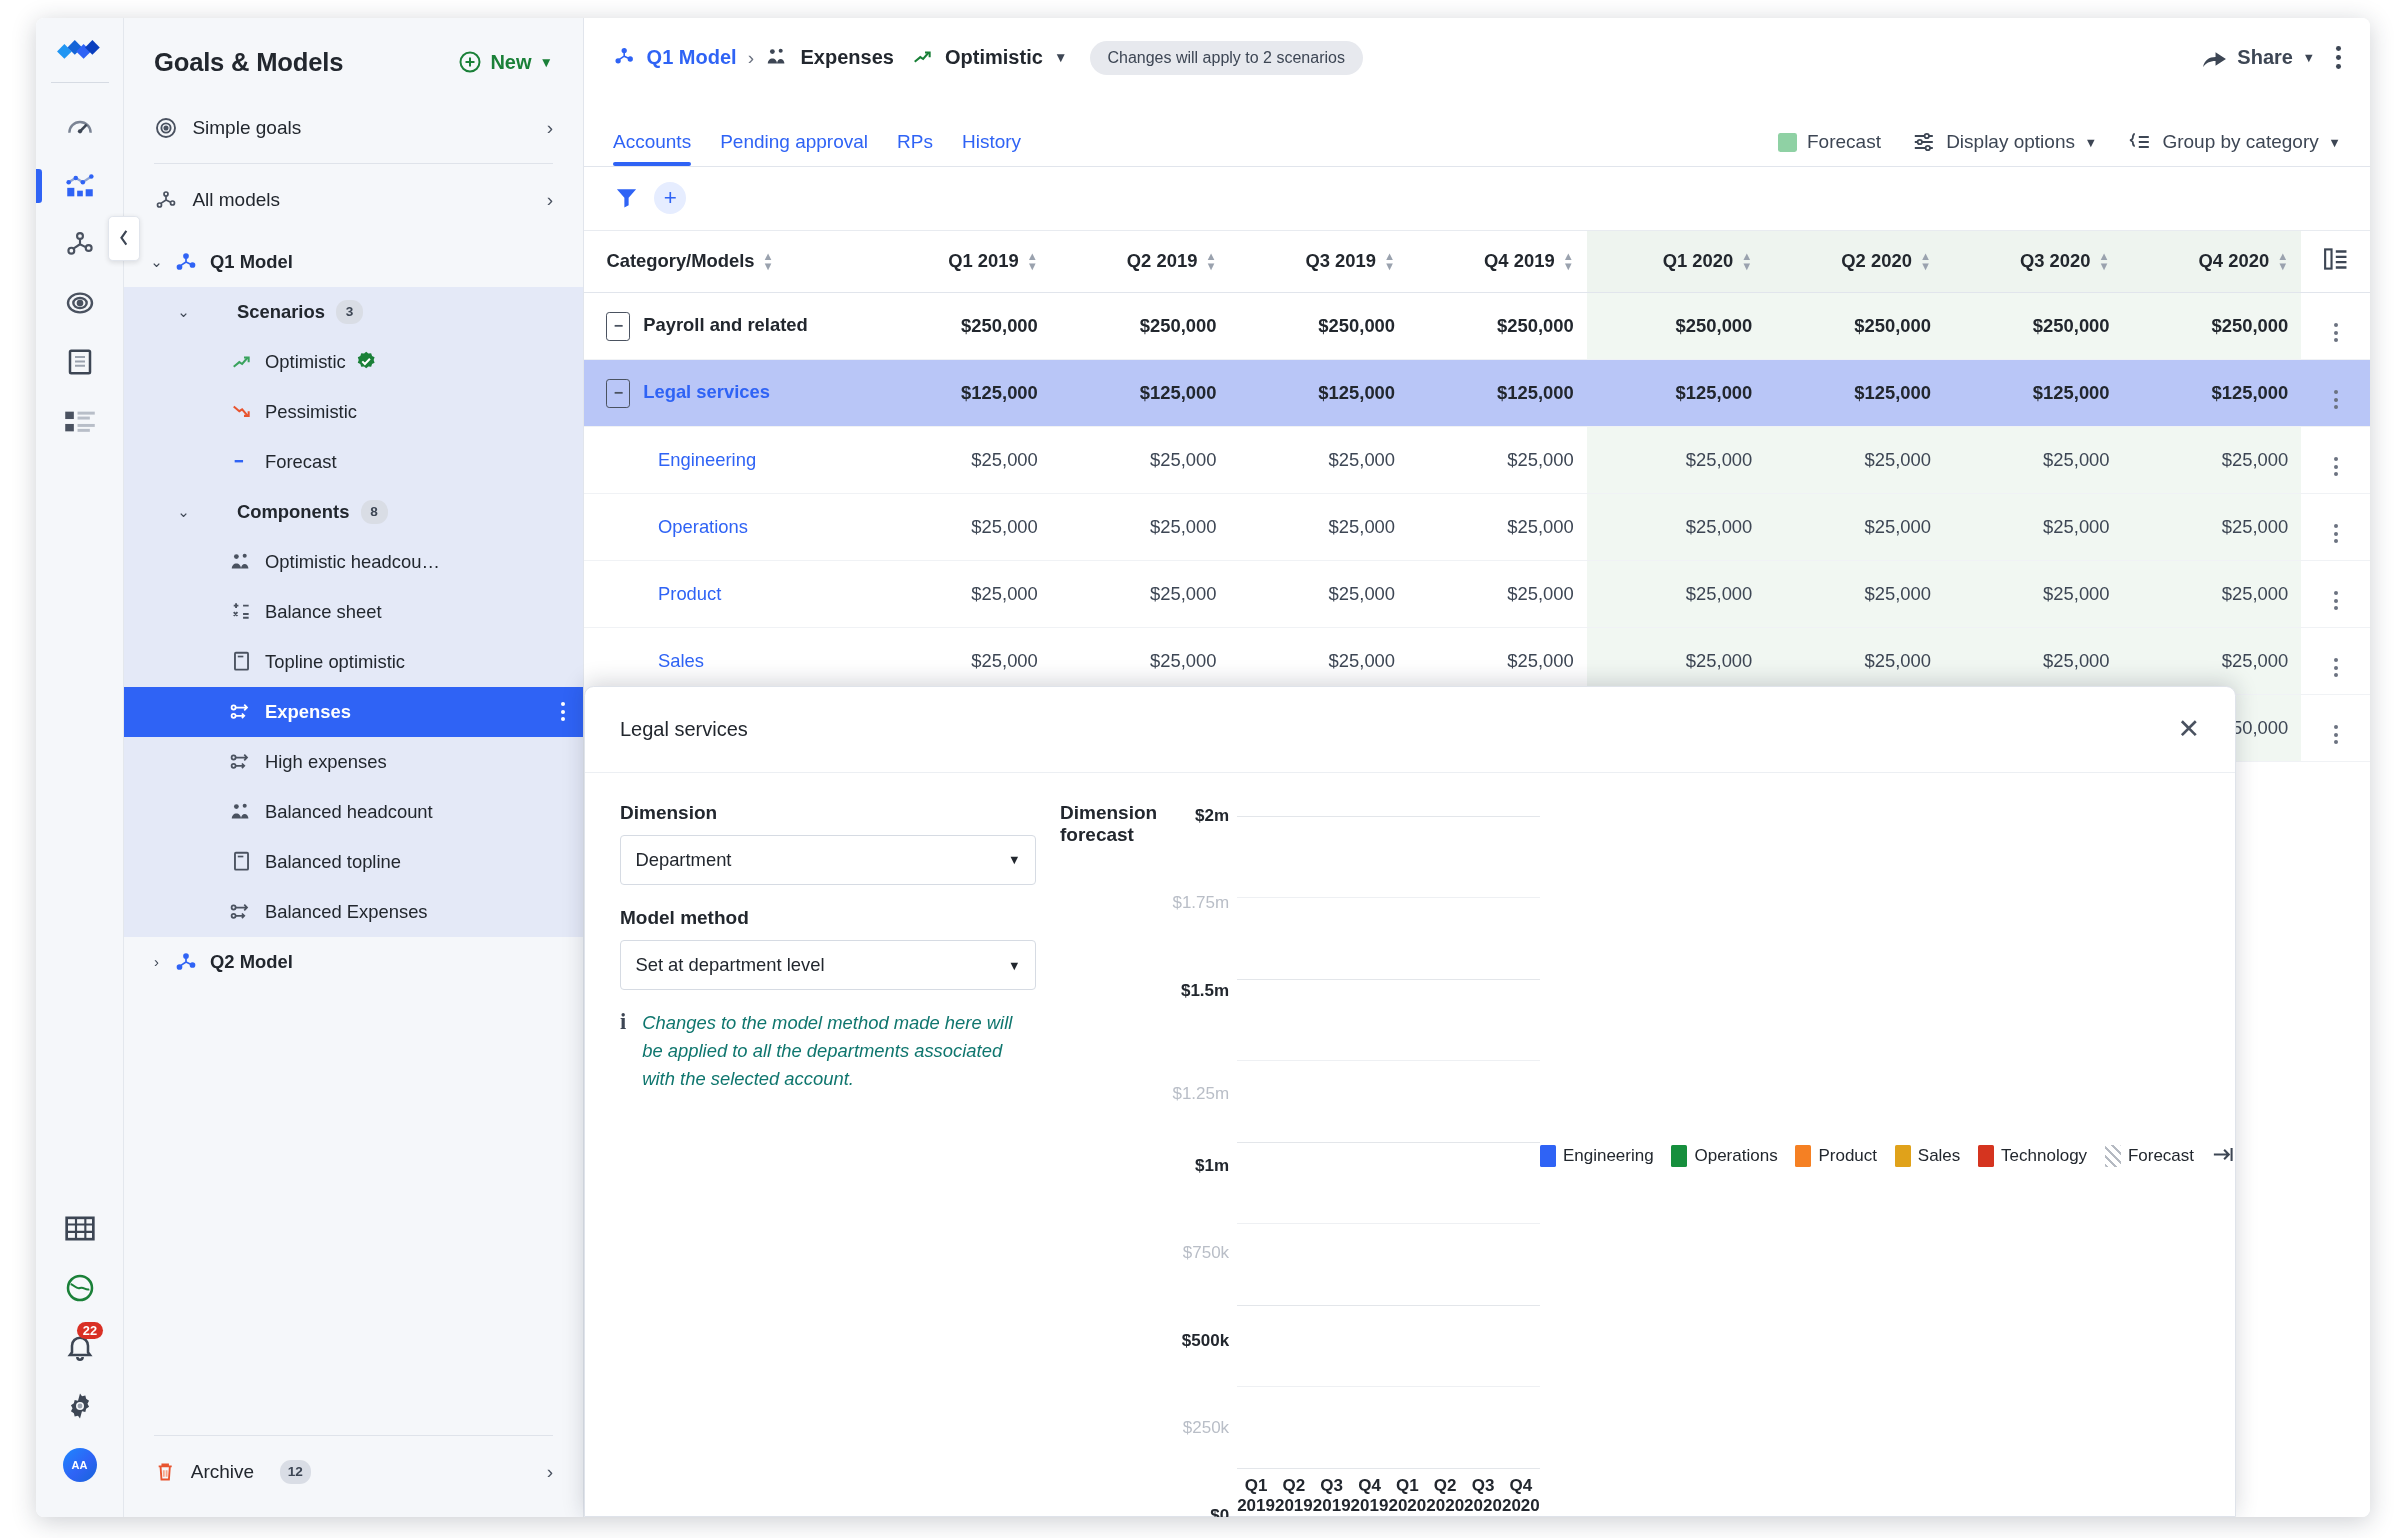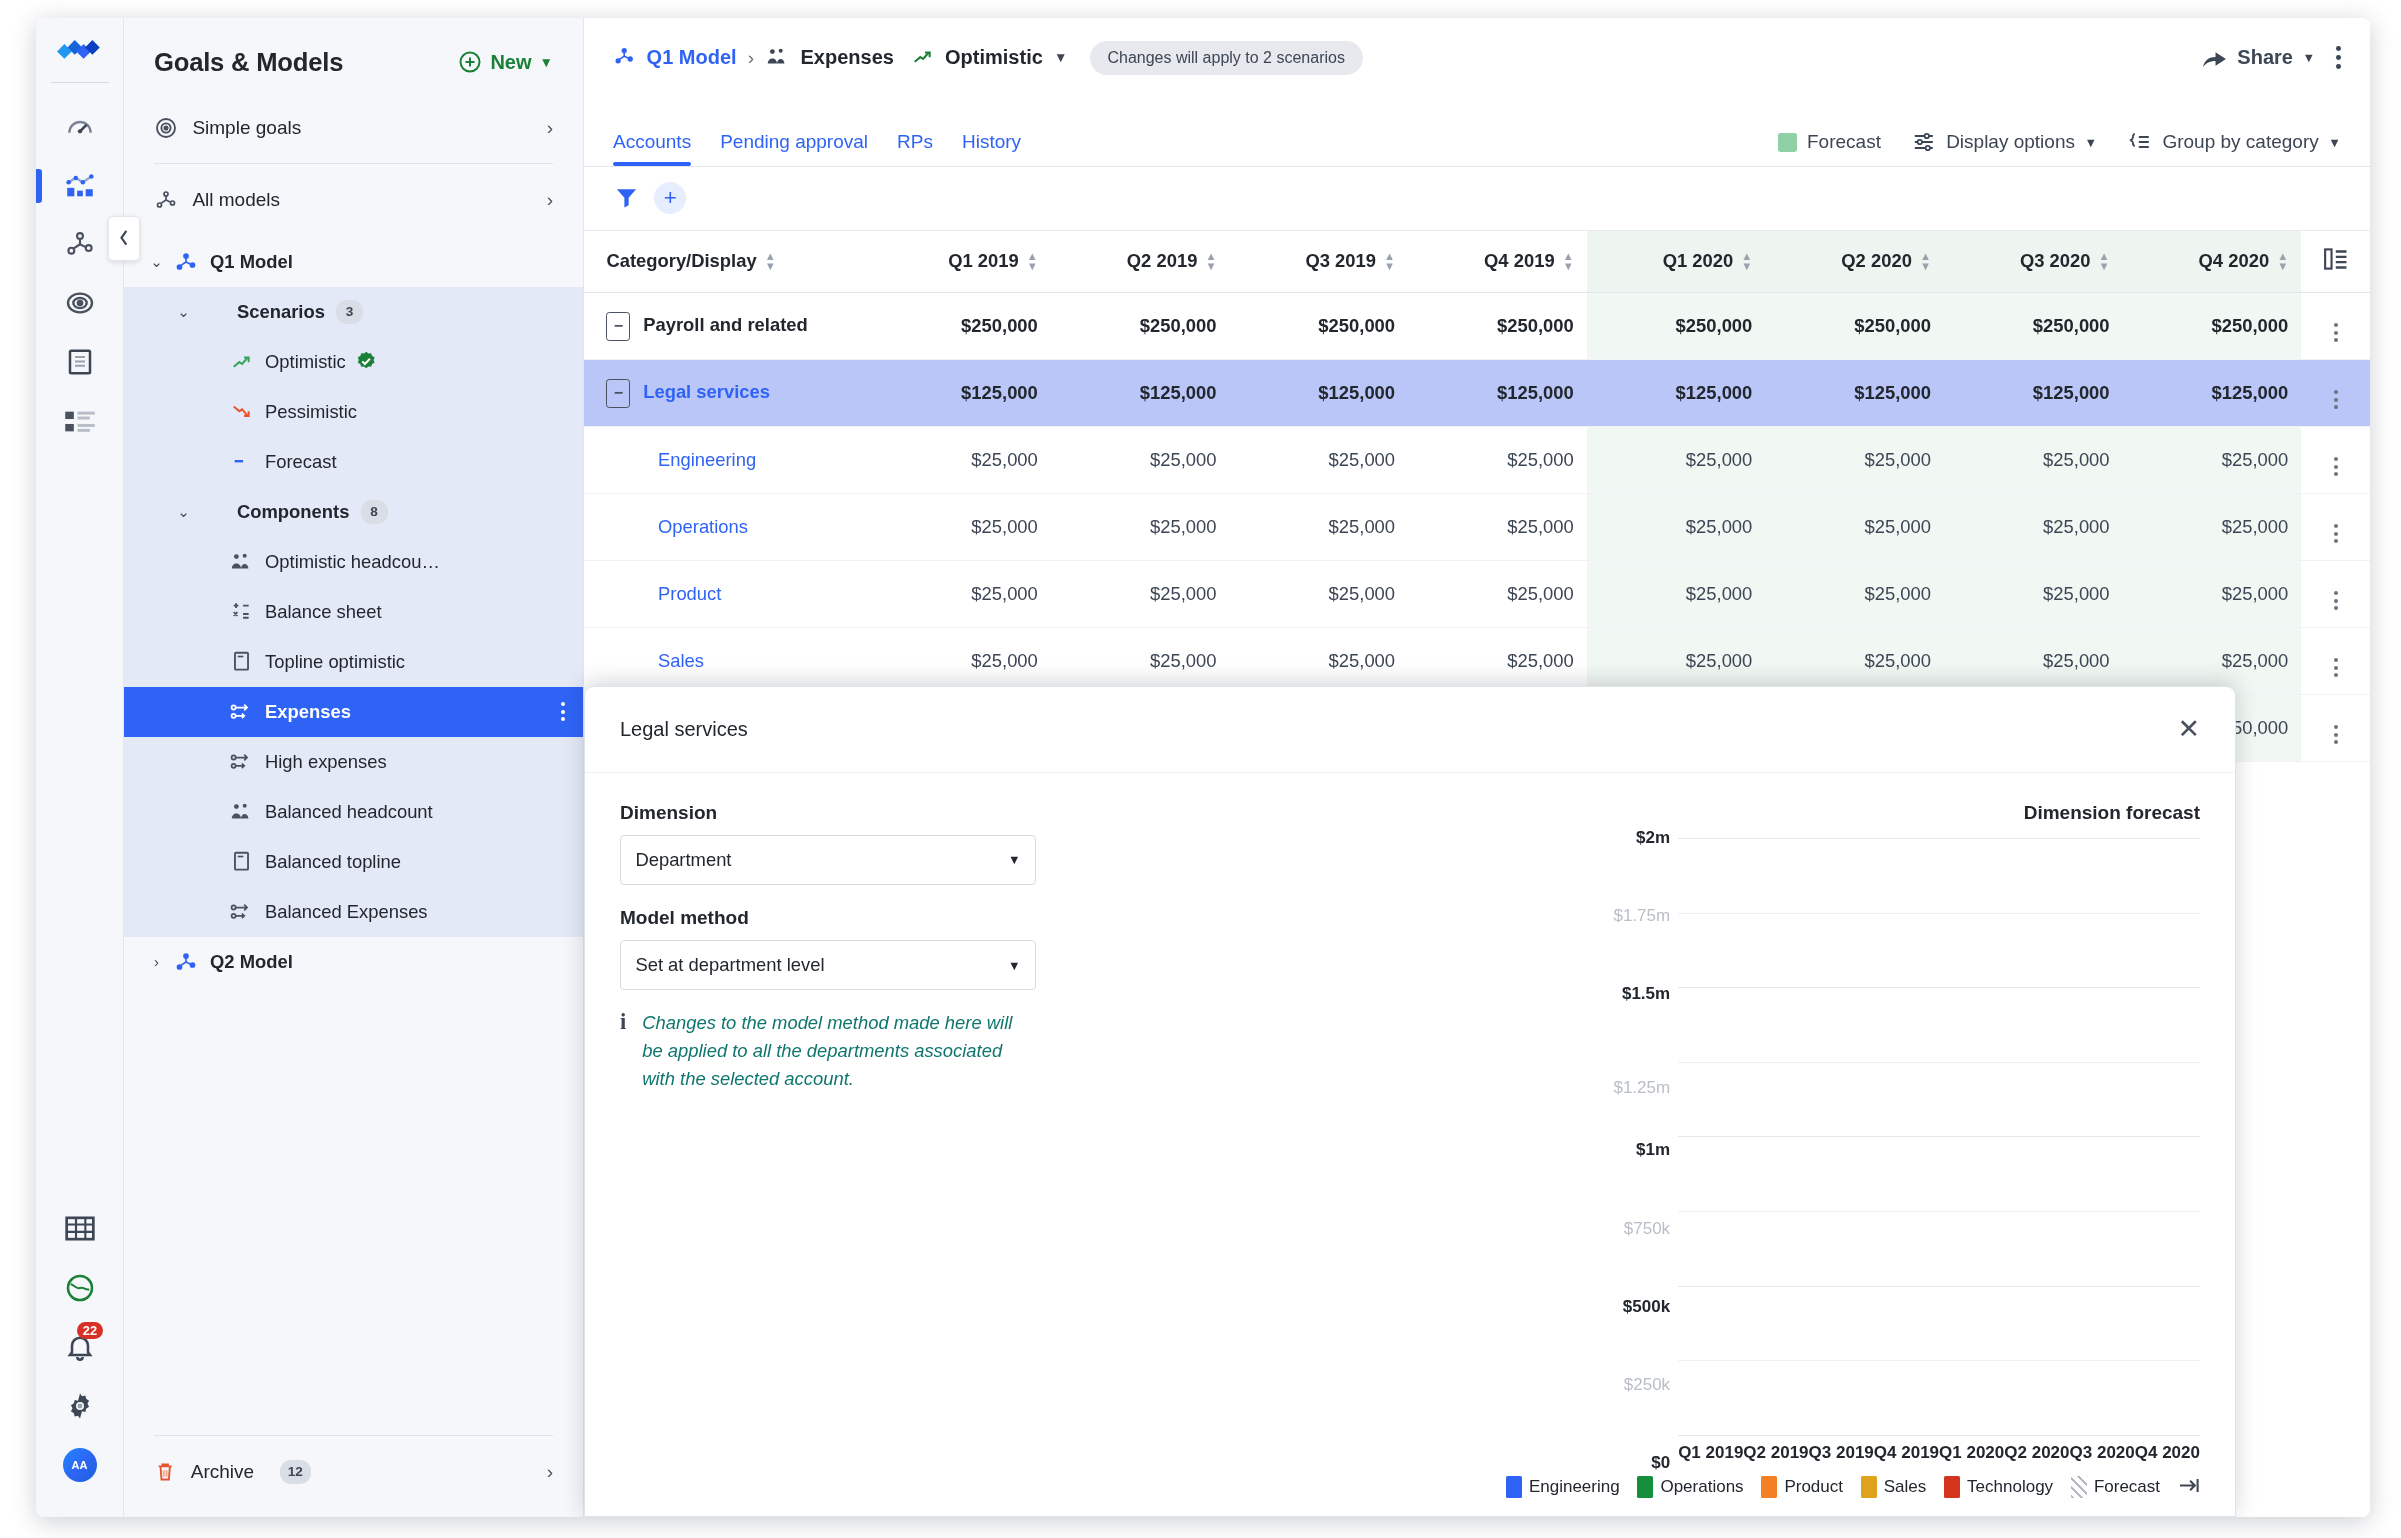--- a/index.html
+++ b/index.html
@@ -148,21 +148,21 @@
     position:absolute; left:0px; bottom:0px; width:1652px; height:831px;
     background:#fff; border:0.8px solid #dfe3ea; border-radius:9.6px 9.6px 0 0;
     box-shadow:0 -3.2px 22.4px rgba(20,30,50,.18);
     display:flex; flex-direction:column; z-index:20;
   }
   .modal-head { height:86px; display:flex; align-items:center; padding:0 35px; border-bottom:0.8px solid #eceff3;}
   .modal-title { font-size:20px; color:#22272e;}
   .modal-x { margin-left:auto; font-size:27px; color:#4a5260; cursor:pointer; line-height:1;}
   .modal-body { flex:1; display:flex; padding:29px 35px 0 35px; gap:24px; min-height:0;}
   .mcol-left { width:416px; flex:0 0 416px;}
-  .mcol-right { flex:1; min-width:0; display:flex; flex-direction:column;align-items:flex-end;}
+  .mcol-right { flex:1; min-width:0; display:flex; flex-direction:row;}
   .flabel { font-size:19px; font-weight:bold; color:#22272e; margin-bottom:11.2px;}
   .select {
     height:50px; border:0.8px solid #d6dbe3; border-radius:4px; background:#fff;
     display:flex; align-items:center; padding:0 14.4px; font-size:18.4px; color:#22272e; cursor:pointer;
   }
   .select .car { margin-left:auto; color:#22272e; font-size:12.8px;}
   .gap { height:22.4px; }
   .infoline { display:flex; gap:16px; margin-top:19px; }
   .infoline .i { font-size:22.4px; color:#3d4654; font-weight:bold; font-family:"Liberation Serif", serif;}
   .infoline p { font-size:18.4px; font-style:italic; color:#0f766e; line-height:1.5;}
@@ -614,21 +614,21 @@
       </svg>
       <div class="round-add">+</div>
     </div>
 
     <div class="tablewrap">
       <table class="grid">
         <thead>
             <tr id="thead-row">
               <th class="first " style="width: 288px;">
                 <span class="thwrap">
-                  <span>Category/Display</span>
+                  <span>Category/Models</span>
                   <span class="sorter">
                     <span style="font-size:11.2px">▲</span>
                     <span style="font-size:11.2px">▼</span>
                   </span>
                 </span>
               </th>
               <th class="" style="width: auto;">
                 <span class="thwrap">
                   <span>Q1 2019</span>
                   <span class="sorter">

